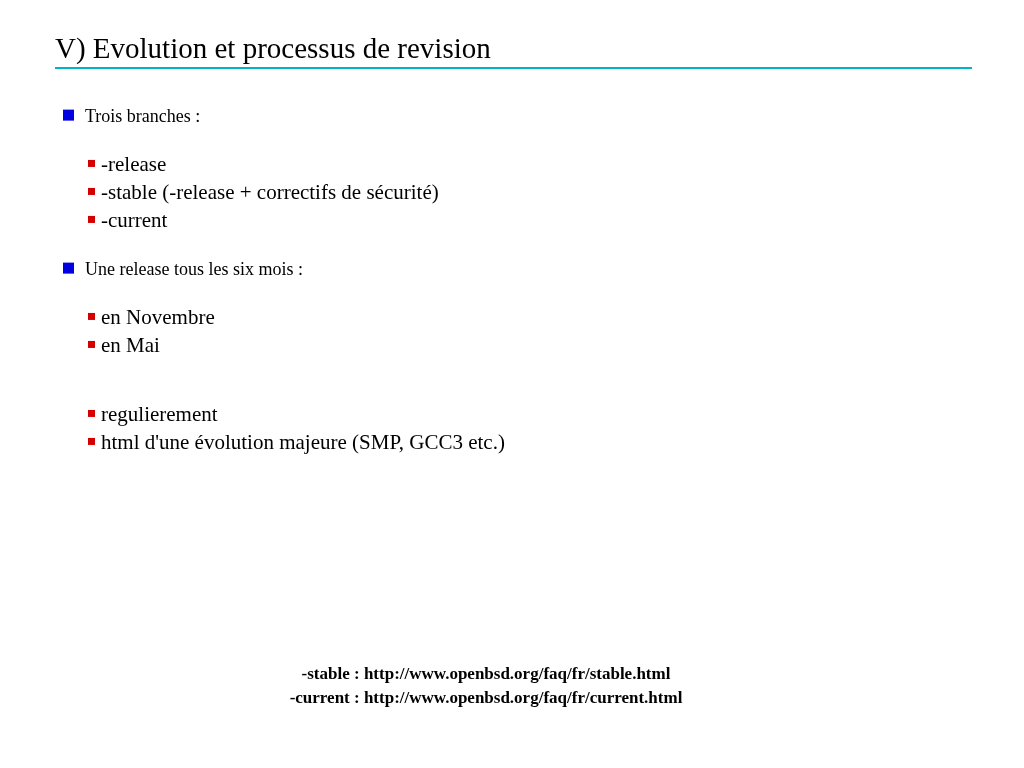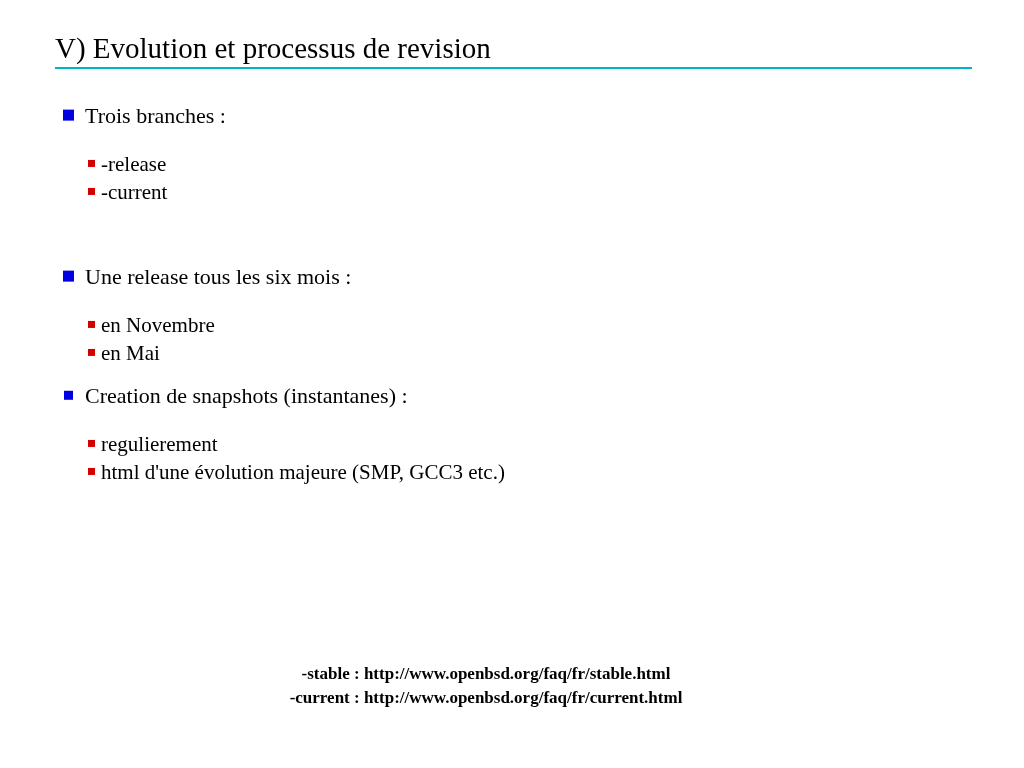--- a/index.html
+++ b/index.html
@@ -34,28 +34,28 @@
     width: 917px;
     height: 2px;
     background: #00b4c8;
   }
   .group {
     position: absolute;
     left: 63px;
     right: 20px;
   }
   .group-1 { top: 101px; }
-  .group-2 { top: 262px; }
+  .group-2 { top: 254px; }
   .group-3 { top: 381px; }
   .row {
     position: relative;
     white-space: nowrap;
   }
   .row.h {
-    font-size: 22px;
+    font-size: 18px;
     line-height: 30px;
     padding-left: 22px;
   }
   .row.sub {
     font-size: 21px;
     line-height: 28px;
     padding-left: 38px;
   }
   .sublist { margin-top: 19px; }
   .sq {
@@ -106,20 +106,24 @@
       <span class="sq sq1"></span>
       <span>Trois branches :</span>
     </div>
     <div class="sublist">
       <div class="row sub">
         <span class="sq sq2"></span>
         <span>-release</span>
       </div>
       <div class="row sub">
         <span class="sq sq2"></span>
+        <span>-stable (-release + correctifs de sécurité)</span>
+      </div>
+      <div class="row sub">
+        <span class="sq sq2"></span>
         <span>-current</span>
       </div>
     </div>
   </section>
 
   <section class="group group-2">
     <div class="row h">
       <span class="sq sq1"></span>
       <span>Une release tous les six mois :</span>
     </div>
@@ -129,24 +133,20 @@
         <span>en Novembre</span>
       </div>
       <div class="row sub">
         <span class="sq sq2"></span>
         <span>en Mai</span>
       </div>
     </div>
   </section>
 
   <section class="group group-3">
-    <div class="row h">
-      <span class="sq sq1"></span>
-      <span>Creation de snapshots (instantanes) :</span>
-    </div>
     <div class="sublist">
       <div class="row sub">
         <span class="sq sq2"></span>
         <span>regulierement</span>
       </div>
       <div class="row sub">
         <span class="sq sq2"></span>
         <span>html d'une évolution majeure (SMP, GCC3 etc.)</span>
       </div>
     </div>

